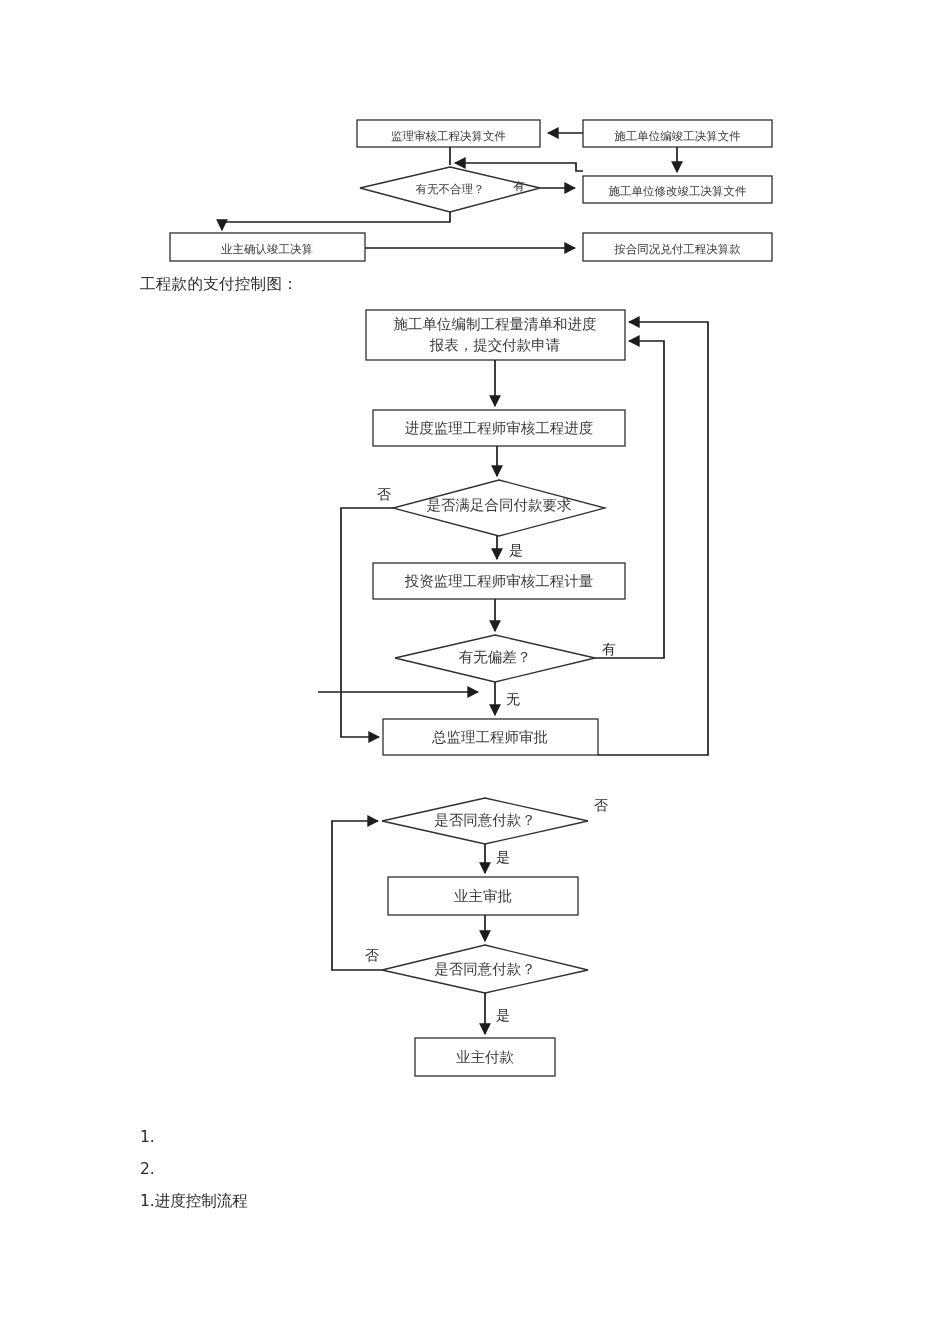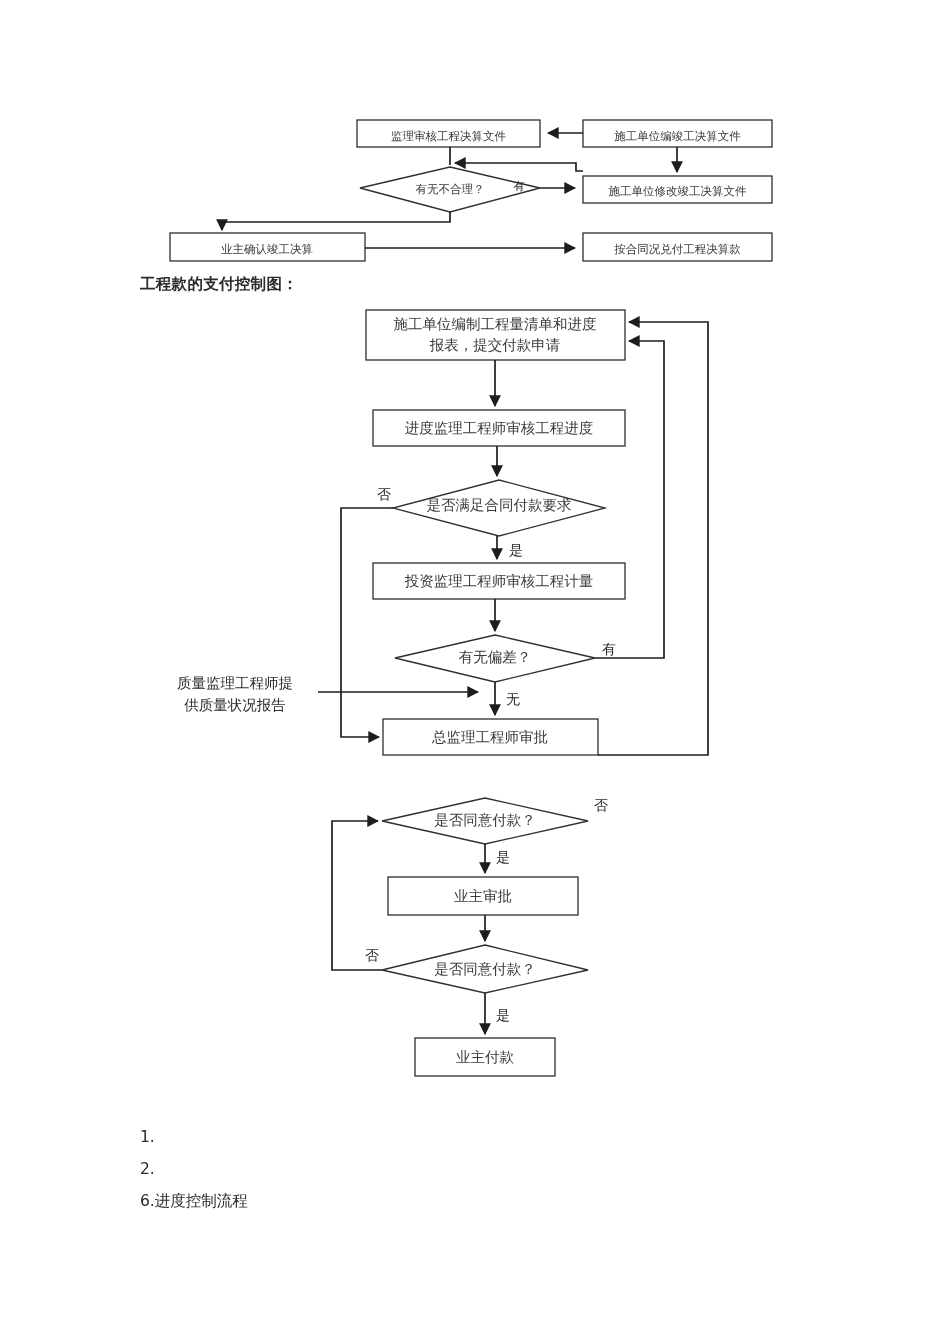--- a/index.html
+++ b/index.html
@@ -65,21 +65,20 @@
     stroke-width: 1.7;
   }
   
   .caption {
     position: absolute;
     font-family: "DejaVu Sans", "Liberation Sans", sans-serif;
     font-size: 15.5px;
     color: #2b2b2b;
     white-space: nowrap;
     letter-spacing: 0.3px;
-    font-weight: bold;
   }
   .side-note {
     position: absolute;
     font-family: "DejaVu Sans", "Liberation Sans", sans-serif;
     font-size: 14.5px;
     color: #2b2b2b;
     text-align: center;
     line-height: 1.55;
     width: 160px;
   }
@@ -215,24 +214,20 @@
 
       <text class="edge-label" x="601" y="350">有</text>
       <path class="conn" d="M 587 358 L 656 358 L 656 41 L 621 41" marker-end="url(#arrow2)"></path>
 
       <path class="conn" d="M 590 455 L 700 455 L 700 22 L 621 22" marker-end="url(#arrow2)"></path>
 
       <path class="conn" d="M 310 392 L 470 392" marker-end="url(#arrow2)"></path>
     </svg>
   </div>
 
-  <div class="side-note" style="left:155px; top:672px;">
-    <div>质量监理工程师提</div>
-    <div>供质量状况报告</div>
-  </div>
 
   <div class="diagram" style="left:0;top:780px;">
     <svg class="flow" width="950" height="320" viewBox="0 0 950 320">
       <defs>
         <marker id="arrow3" viewBox="0 0 10 10" refX="9" refY="5" markerWidth="7" markerHeight="7" orient="auto-start-reverse">
           <path d="M 0 0 L 10 5 L 0 10 z" fill="#1d1d1d"></path>
         </marker>
       </defs>
 
       <g>
@@ -266,16 +261,16 @@
       <text class="edge-label" x="503" y="236">是</text>
 
       <text class="edge-label" x="372" y="176">否</text>
       <path class="conn" d="M 382 190 L 332 190 L 332 41 L 378 41" marker-end="url(#arrow3)"></path>
     </svg>
   </div>
 
   <div class="list-block">
     <div>1.</div>
     <div>2.</div>
-    <div>6.进度控制流程</div>
+    <div>1.进度控制流程</div>
   </div>
 
 </div>
 
 </body></html>

